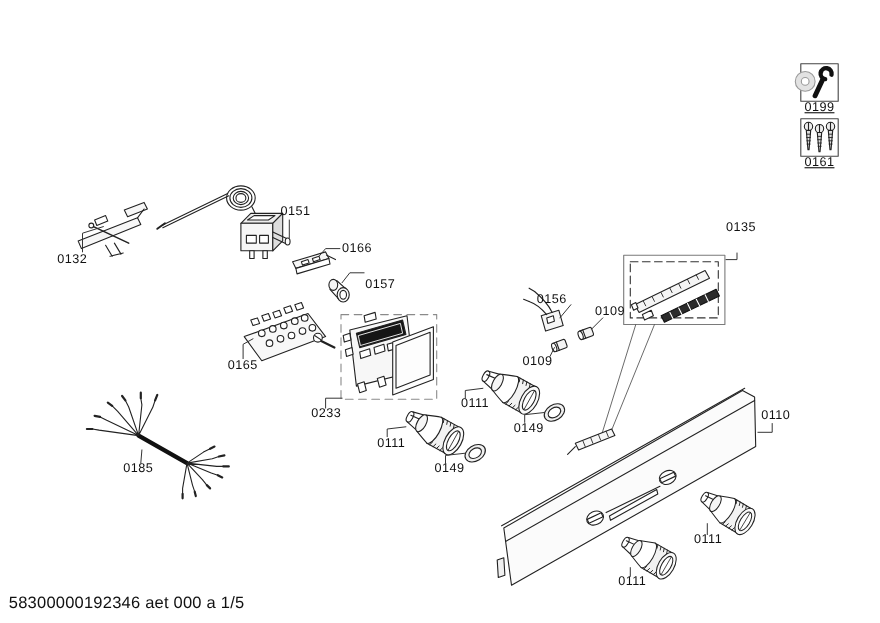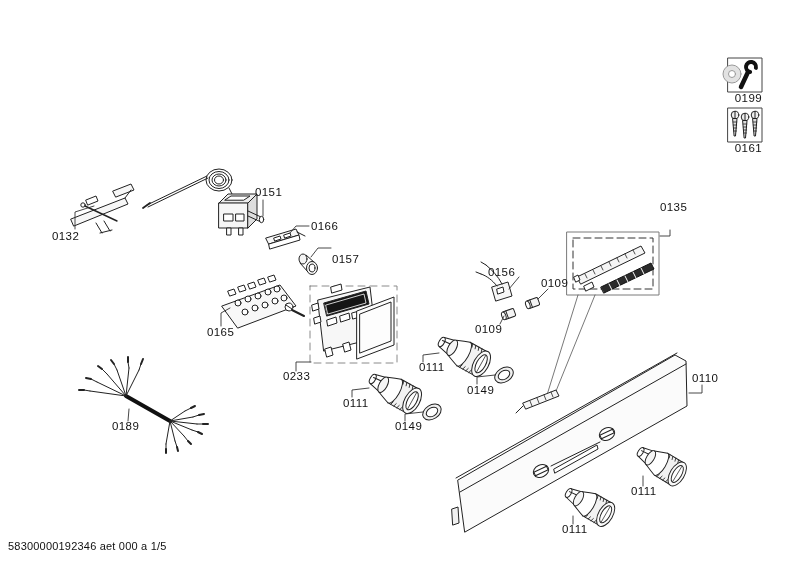--- a/index.html
+++ b/index.html
@@ -1,22 +1,22 @@
 <!DOCTYPE html>
 <html><head>
 <meta charset="utf-8">
 <style>
   html,body{margin:0;padding:0;background:#fff;}
   .stage{position:relative;width:800px;height:566px;background:#ffffff;
          font-family:"Liberation Sans",sans-serif;overflow:hidden;}
   .stage svg{position:absolute;left:0;top:0;}
   .lbl{position:absolute;font-size:11.5px;line-height:1;color:#111;
        letter-spacing:.4px;white-space:nowrap;cursor:pointer;}
-  .lbl.center{width:34px;text-align:right;cursor:default;}
-  .footer{position:absolute;font-size:11px;line-height:1;color:#111;letter-spacing:.2px;}
+  .lbl.center{width:34px;text-align:center;cursor:default;text-decoration:underline;}
+  .footer{position:absolute;font-size:15px;line-height:1;color:#111;letter-spacing:.2px;}
 </style>
 </head>
 <body>
 
 <div class="stage">
 
 <svg width="800" height="566" viewBox="0 0 800 566">
   <defs>
     <g id="knob">
       <ellipse cx="2" cy="0" rx="2.6" ry="5.2" fill="#fff" stroke="#222"></ellipse>
@@ -262,20 +262,20 @@
 <div class="lbl" style="left:541px;top:278px">0109</div>
 <div class="lbl" style="left:475px;top:324px">0109</div>
 <div class="lbl" style="left:419px;top:362px">0111</div>
 <div class="lbl" style="left:467px;top:385px">0149</div>
 <div class="lbl" style="left:343px;top:398px">0111</div>
 <div class="lbl" style="left:395px;top:421px">0149</div>
 <div class="lbl" style="left:660px;top:202px">0135</div>
 <div class="lbl" style="left:692px;top:373px">0110</div>
 <div class="lbl" style="left:631px;top:486px">0111</div>
 <div class="lbl" style="left:562px;top:524px">0111</div>
-<div class="lbl" style="left:112px;top:421px">0189</div>
+<div class="lbl" style="left:112px;top:421px">0185</div>
 
 <div class="lbl center" style="left:728px;top:93px">0199</div>
 <div class="lbl center" style="left:728px;top:143px">0161</div>
 
 <div class="footer" style="left:8px;top:541px">58300000192346 aet 000 a 1/5</div>
 
 </div>
 
 </body></html>

